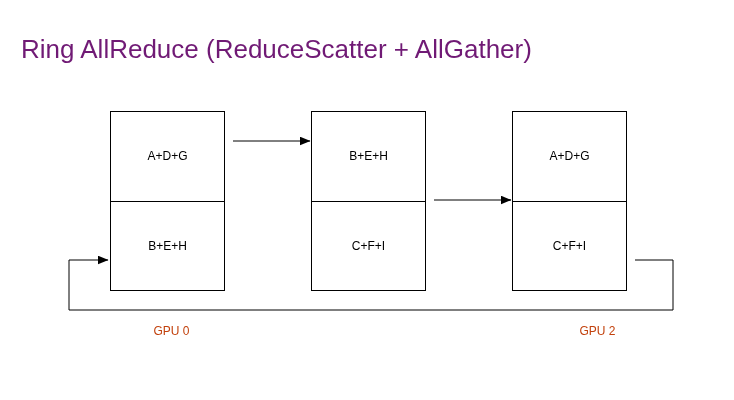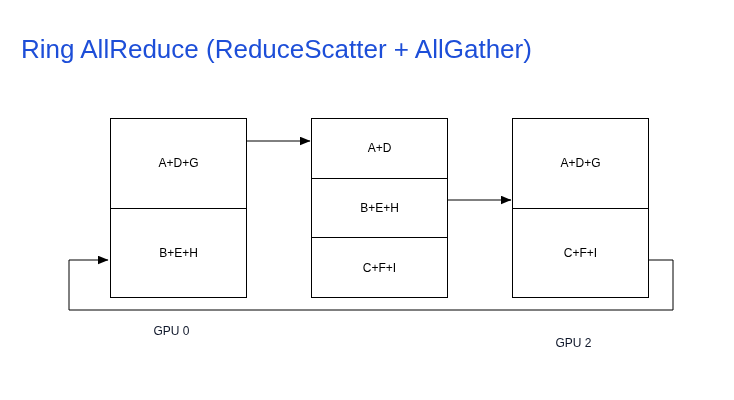--- a/index.html
+++ b/index.html
@@ -16,35 +16,35 @@
     overflow: hidden;
   }
   .title {
     position: absolute;
     left: 21px;
     top: 34px;
     margin: 0;
     font-size: 26px;
     font-weight: 400;
     line-height: 30px;
-    color: #1d4ed8;
+    color: #701a75;
     white-space: nowrap;
   }
   .arrows {
     position: absolute;
     left: 0;
     top: 0;
     width: 734px;
     height: 400px;
     pointer-events: none;
   }
   .gpu-box {
     position: absolute;
-    top: 118px;
-    width: 137px;
+    top: 111px;
+    width: 115px;
     height: 180px;
     border: 1px solid #000000;
     background: #ffffff;
     box-sizing: border-box;
     display: flex;
     flex-direction: column;
   }
   .gpu-box.b0 { left: 110px; }
   .gpu-box.b1 { left: 311px; }
   .gpu-box.b2 { left: 512px; }
@@ -60,26 +60,26 @@
   .gpu-cell + .gpu-cell {
     border-top: 1px solid #000000;
     text-align: right;
   }
   .gpu-label {
     position: absolute;
     top: 324px;
     width: 123px;
     text-align: center;
     font-size: 12px;
-    color: #0f172a;
+    color: #c2410c;
     white-space: nowrap;
   }
   .gpu-label.l0 { left: 110px; }
   .gpu-label.l1 { left: 311px; }
-  .gpu-label.l2 { left: 512px; margin-top: 12px; }
+  .gpu-label.l2 { left: 536px; }
 </style>
 </head>
 <body>
 
 <div class="canvas">
 
   <h1 class="title">Ring AllReduce (ReduceScatter + AllGather)</h1>
 
   <svg class="arrows" viewBox="0 0 734 400" xmlns="http://www.w3.org/2000/svg">
     <defs>
@@ -91,21 +91,20 @@
     <path d="M434 200 L511 200" fill="none" stroke="#000000" stroke-width="1" marker-end="url(#ah)"></path>
     <path d="M635 260 H673 V310 H69 V260 H108" fill="none" stroke="#000000" stroke-width="1" marker-end="url(#ah)"></path>
   </svg>
 
   <div class="gpu-box b0">
     <div class="gpu-cell">A+D+G</div>
     <div class="gpu-cell">B+E+H</div>
   </div>
 
   <div class="gpu-box b1">
-    <div class="gpu-cell">A+D</div>
     <div class="gpu-cell">B+E+H</div>
     <div class="gpu-cell">C+F+I</div>
   </div>
 
   <div class="gpu-box b2">
     <div class="gpu-cell">A+D+G</div>
     <div class="gpu-cell">C+F+I</div>
   </div>
 
   <div class="gpu-label l0">GPU 0</div>

